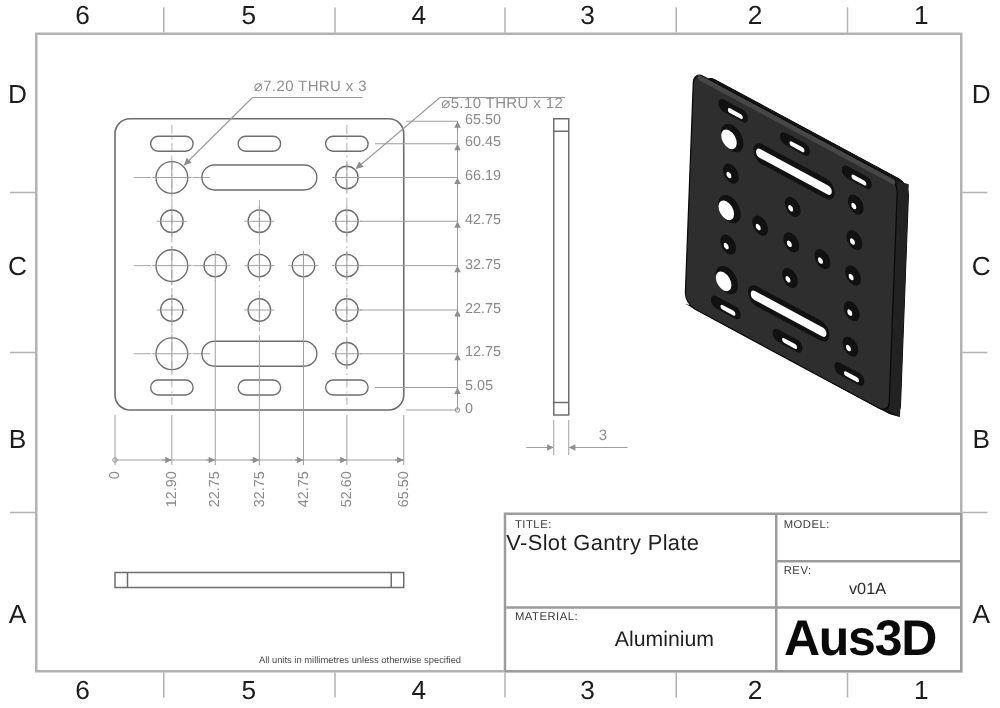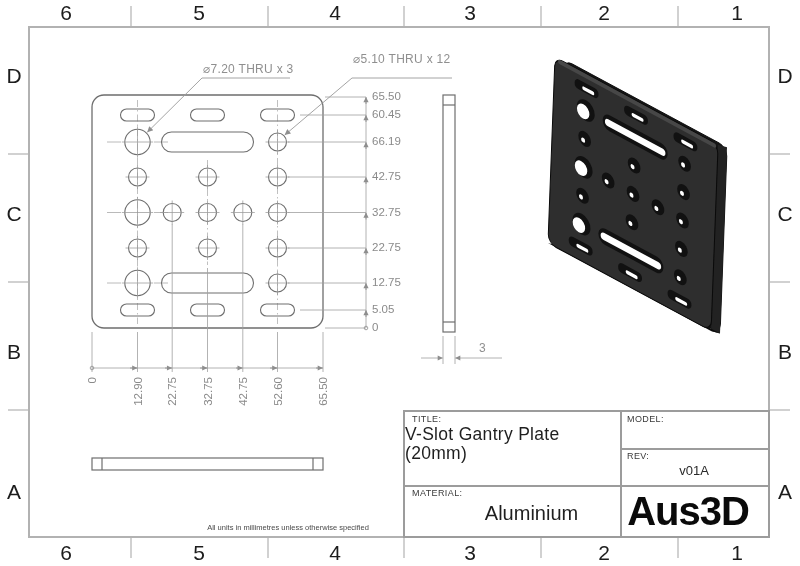--- a/index.html
+++ b/index.html
@@ -25,21 +25,21 @@
   .tb{position:absolute;left:403px;top:410px;width:367px;height:128px;background:#fff;
       border:2px solid #9c9c9c;box-sizing:border-box;}
   .tb .v1{position:absolute;left:215px;top:0;bottom:0;width:2px;background:#9c9c9c;}
   .tb .h1{position:absolute;left:0;width:215px;top:73px;height:2px;background:#9c9c9c;}
   .tb .h2{position:absolute;left:215px;right:0;top:36px;height:2px;background:#9c9c9c;}
   .tb .h3{position:absolute;left:215px;right:0;top:73px;height:2px;background:#9c9c9c;}
   .tb-label{position:absolute;font-size:9px;color:#3a3a3a;letter-spacing:.4px;}
   .tb-title{position:absolute;left:0;width:215px;text-align:left;font-size:17.5px;
             color:#1f1f1f;letter-spacing:.3px;}
   .tb-val{position:absolute;left:215px;width:148px;text-align:center;font-size:13px;color:#2a2a2a;}
-  .tb-mat{position:absolute;left:0;width:253px;text-align:center;font-size:20px;color:#1f1f1f;}
+  .tb-mat{position:absolute;left:0;width:253px;text-align:center;font-size:17px;color:#1f1f1f;}
   .tb-logo{position:absolute;left:215px;width:136px;text-align:center;font-size:40px;
            font-weight:700;color:#0a0a0a;letter-spacing:-1px;line-height:46px;}
   svg{position:absolute;left:0;top:0;}
 </style>
 </head>
 <body>
 
 <div class="sheet">
 
   <div class="frame"></div>
@@ -290,21 +290,21 @@
   <div class="zone" style="left:-1px;top:202px">C</div>
   <div class="zone" style="left:-1px;top:340px">B</div>
   <div class="zone" style="left:-1px;top:480px">A</div>
 
   <div class="zone" style="left:770px;top:64px">D</div>
   <div class="zone" style="left:770px;top:202px">C</div>
   <div class="zone" style="left:770px;top:340px">B</div>
   <div class="zone" style="left:770px;top:480px">A</div>
 
   <div class="callout" style="left:203px;top:62px">⌀7.20 THRU x 3</div>
-  <div class="callout" style="left:353px;top:52px">⌀5.10 THRU x 12</div>
+  <div class="callout" style="left:353px;top:75px">⌀5.10 THRU x 12</div>
   <div class="thk">3</div>
 
   <div class="vdim" style="top:90px">65.50</div>
   <div class="vdim" style="top:108px">60.45</div>
   <div class="vdim" style="top:135px">66.19</div>
   <div class="vdim" style="top:170px">42.75</div>
   <div class="vdim" style="top:205.5px">32.75</div>
   <div class="vdim" style="top:241px">22.75</div>
   <div class="vdim" style="top:276px">12.75</div>
   <div class="vdim" style="top:303px">5.05</div>
@@ -321,21 +321,20 @@
   <div class="note">All units in millimetres unless otherwise specified</div>
 
   <div class="tb">
     <div class="v1"></div>
     <div class="h1"></div>
     <div class="h2"></div>
     <div class="h3"></div>
 
     <div class="tb-label" style="left:7px;top:2px">TITLE:</div>
     <div class="tb-title" style="top:12px">V-Slot Gantry Plate</div>
-    <div class="tb-title" style="top:31px">(20mm)</div>
 
     <div class="tb-label" style="left:7px;top:76px">MATERIAL:</div>
     <div class="tb-mat" style="top:90px">Aluminium</div>
 
     <div class="tb-label" style="left:222px;top:2px">MODEL:</div>
 
     <div class="tb-label" style="left:222px;top:39px">REV:</div>
     <div class="tb-val" style="top:51px">v01A</div>
 
     <div class="tb-logo" style="top:76px">Aus3D</div>

